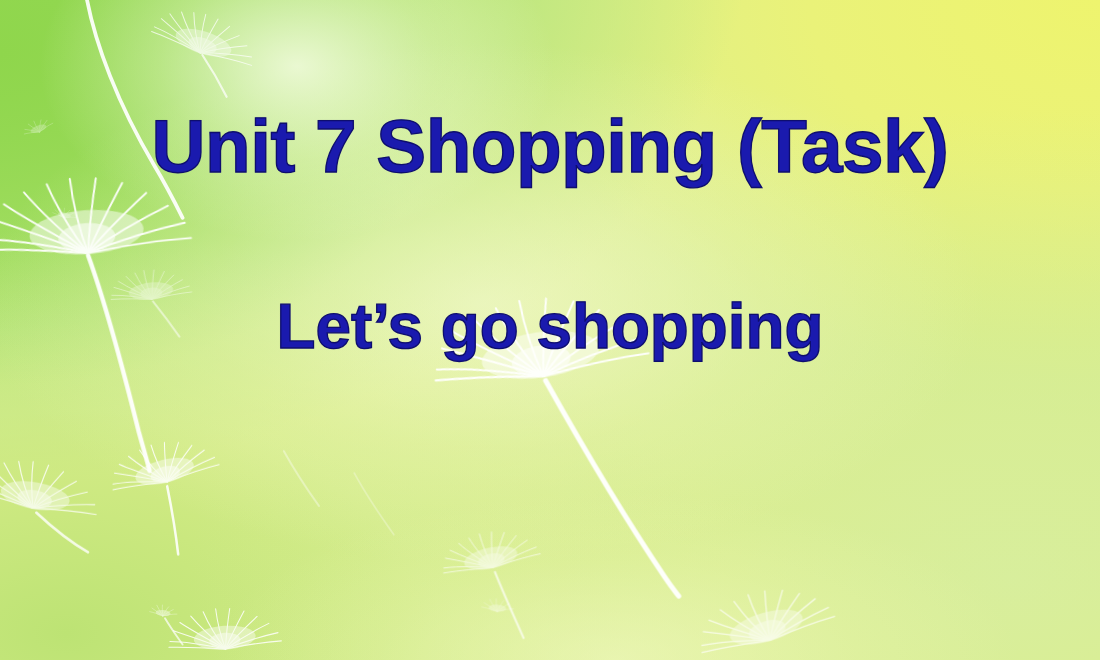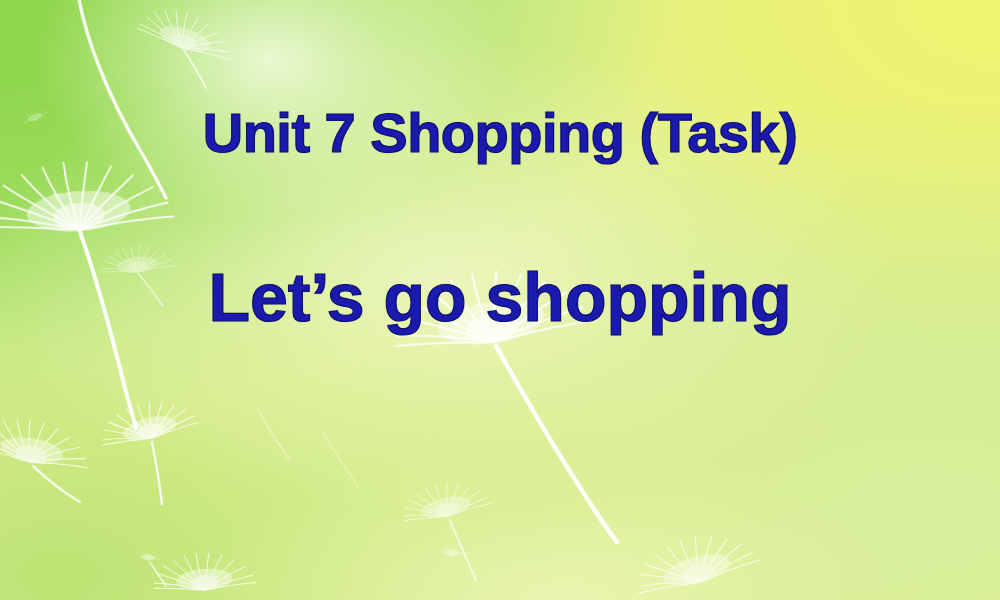--- a/index.html
+++ b/index.html
@@ -88,27 +88,27 @@
     font-weight: bold;
     color: #1A1AAE;
     letter-spacing: -0.5px;
     white-space: nowrap;
     -webkit-text-stroke: 1.2px #0E0E6E;
     text-shadow: 0 0 1px rgba(10,10,90,0.55);
   }
 
   #title {
     top: 97px;
-    font-size: 56px;
+    font-size: 68px;
     line-height: 72px;
   }
 
   #subtitle {
     top: 262px;
-    font-size: 68px;
+    font-size: 58px;
     line-height: 70px;
     letter-spacing: 0px;
   }
 </style>
 </head>
 <body>
 
 <div id="slide">
 
   <div class="bg-layer bg-yellow-tr"></div>

